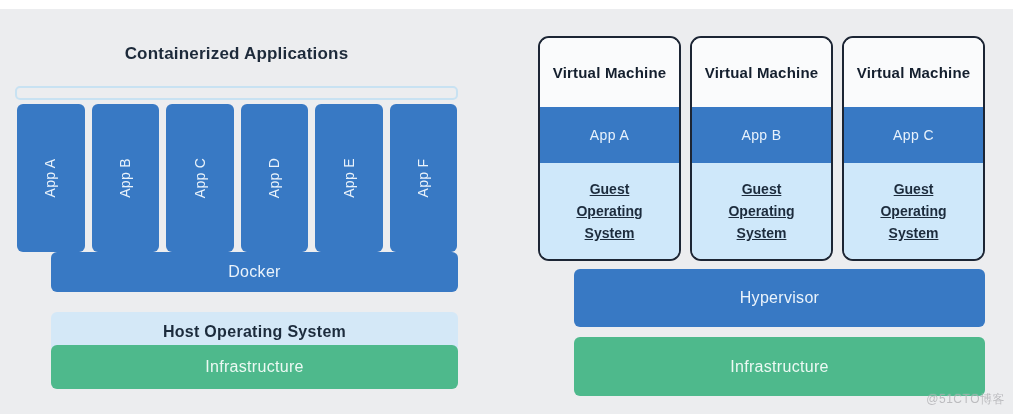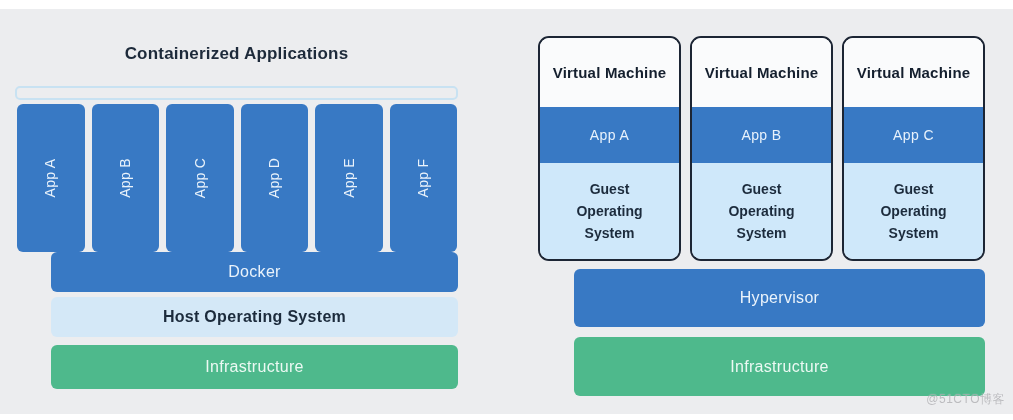--- a/index.html
+++ b/index.html
@@ -77,21 +77,21 @@
     justify-content: center;
     font-size: 16px;
     letter-spacing: 0.3px;
     margin-left: 36px;
   }
   .layer-blue  { background: #3879c4; color: #eaf3fb; font-weight: 500; }
   .layer-light { background: #d4e8f7; color: #1c2b3c; font-weight: 600; }
   .layer-green { background: #4eb98c; color: #ecf9f3; font-weight: 400; }
 
   .docker-layer { top: 252px; height: 40px; }
-  .hostos-layer { top: 297px; height: 40px; }
+  .hostos-layer { top: 312px; height: 40px; }
   .linfra-layer { top: 345px; height: 44px; }
 
   
   .right-panel {
     position: absolute;
     left: 538px; top: 0;
     width: 447px; height: 420px;
   }
   .vm-row {
     position: absolute;
@@ -136,20 +136,21 @@
     background: #cfe8fa;
     display: flex;
     align-items: center;
     justify-content: center;
     text-align: center;
     color: #1c2b3c;
     font-size: 14px;
     font-weight: 600;
     line-height: 22px;
     padding: 0 16px;
+    text-decoration: underline;
   }
   .hypervisor-layer { top: 269px; height: 58px; font-size: 16px; }
   .rinfra-layer     { top: 337px; height: 59px; font-size: 16px; }
 
   
   .watermark {
     position: absolute;
     right: 8px;
     top: 391px;
     font-size: 12px;

